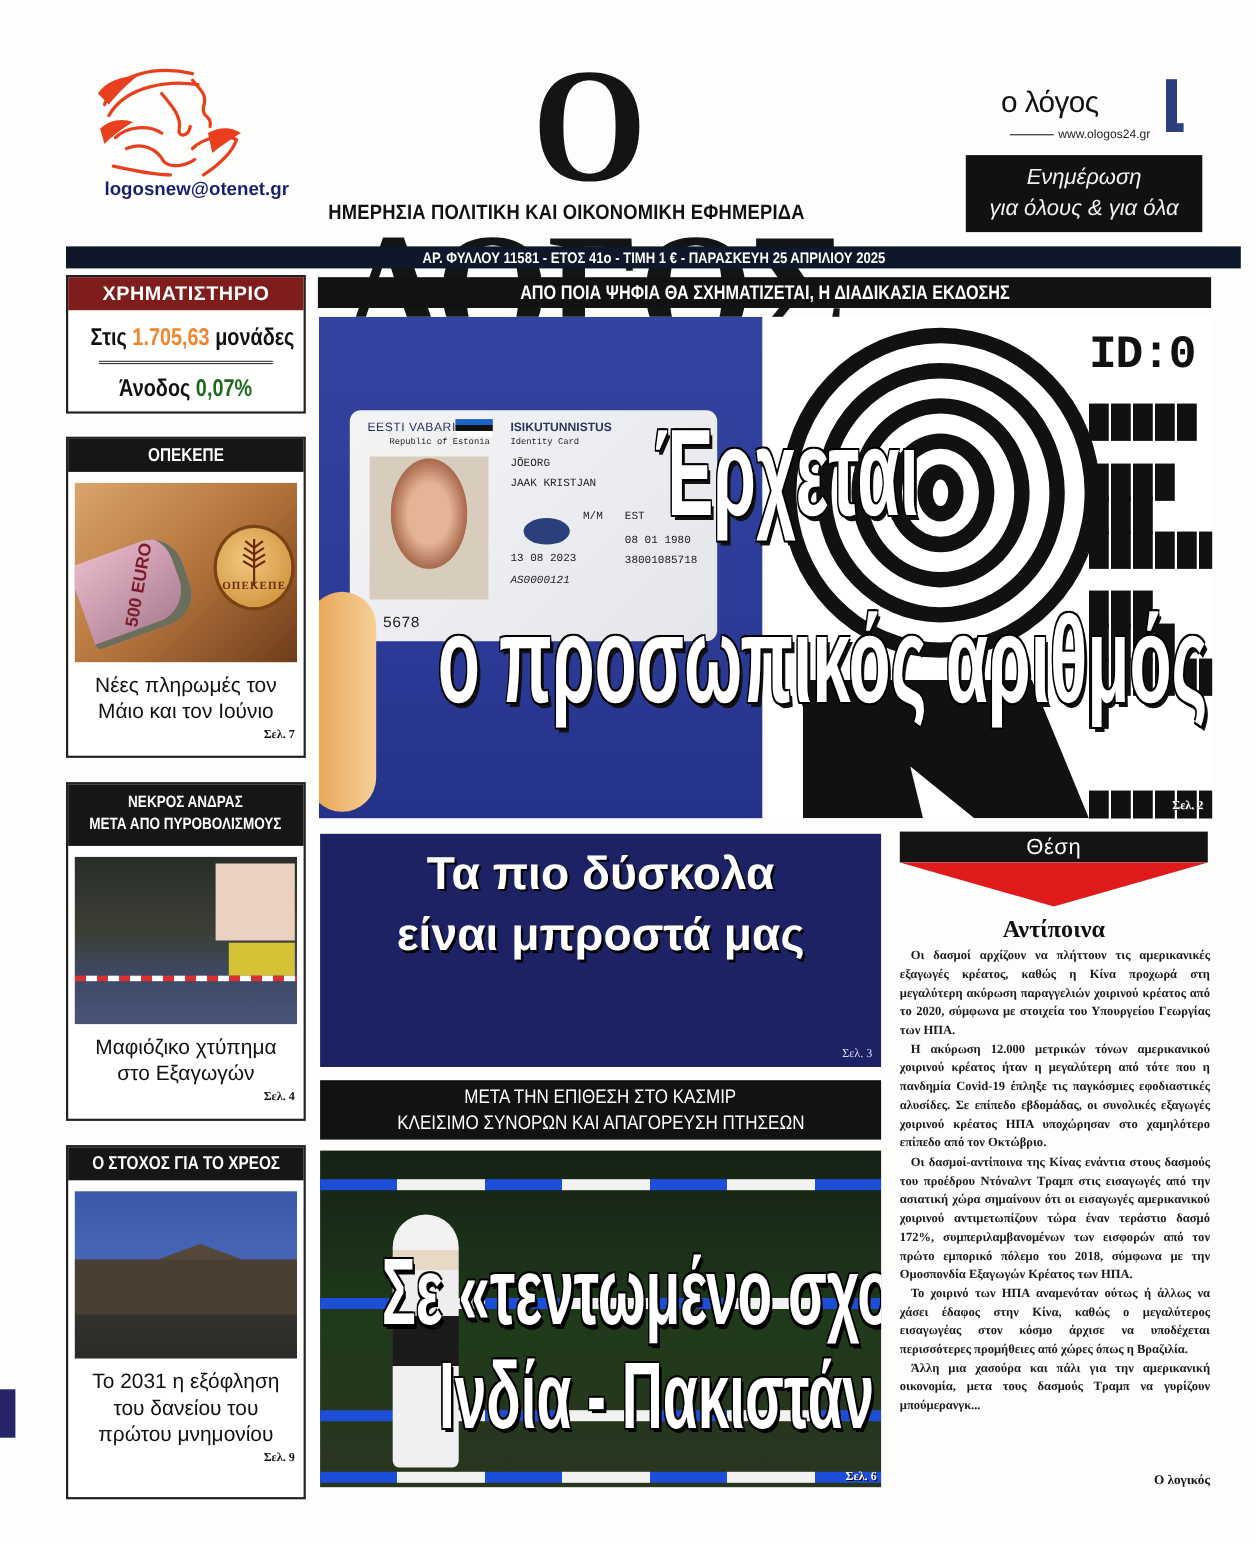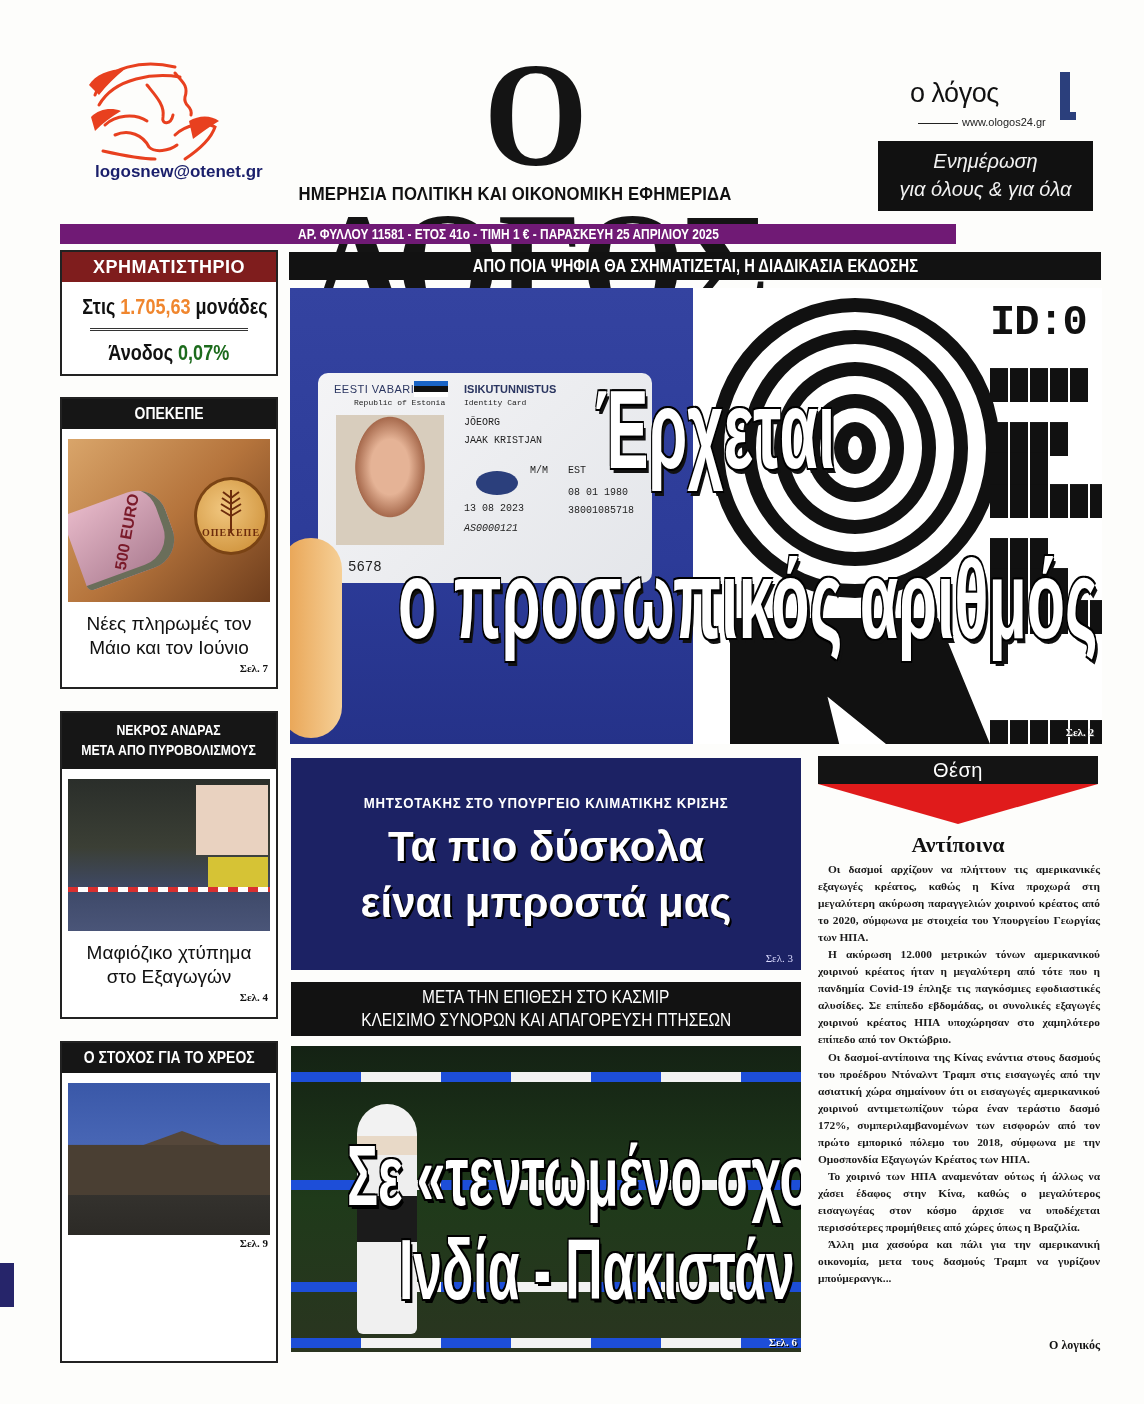--- a/index.html
+++ b/index.html
@@ -13,21 +13,21 @@
   .email { left: 95px; top: 162px; width: 160px; font-size: 17px; font-weight: bold; color: #1a1f6b; text-align: center; }
   .title { left: 285px; top: 40px; width: 500px; text-align: center; font-family: "Liberation Serif", serif; font-weight: bold; font-size: 148px; line-height: 150px; letter-spacing: -2px; transform: scaleX(0.9); transform-origin: center; color: #141414; }
   .subtitle { left: 295px; top: 183px; width: 500px; text-align: center; font-size: 19px; font-weight: bold; letter-spacing: 0.2px; color: #111; transform: scaleX(0.88); transform-origin: left center; white-space: nowrap; }
   .web-logo { left: 910px; top: 78px; width: 180px; }
   .web-logo .name { font-size: 27px; color: #111; letter-spacing: -0.5px; }
   .web-logo .mark { position: absolute; left: 150px; top: -6px; width: 16px; height: 48px; border-left: 10px solid #2b3f7c; border-bottom: 8px solid #2b3f7c; }
   .web-logo .url { position: absolute; left: 8px; top: 38px; font-size: 11px; color: #222; white-space: nowrap; }
   .web-logo .url::before { content: ""; display: inline-block; width: 40px; border-top: 1px solid #222; vertical-align: middle; margin-right: 4px; }
   .tagline { left: 878px; top: 141px; width: 215px; height: 70px; background: #111; color: #f2f2f2; text-align: center; font-style: italic; font-size: 20px; line-height: 28px; padding-top: 6px; }
 
-  .date-bar { left: 60px; top: 224px; width: 896px; height: 20px; background: #701a75; color: #fff; font-weight: bold; font-size: 14px; line-height: 20px; text-align: center; white-space: nowrap; }
+  .date-bar { left: 60px; top: 224px; width: 1068px; height: 20px; background: #0f172a; color: #fff; font-weight: bold; font-size: 14px; line-height: 20px; text-align: center; white-space: nowrap; }
   .date-bar span { display: inline-block; transform: scaleX(0.85); }
 
   
   .box { border: 2px solid #222; background: #fff; }
   .box-head { background: #161616; color: #fff; font-weight: bold; text-align: center; white-space: nowrap; }
   .box-head span { display: inline-block; transform: scaleX(0.82); }
 
   .stock { left: 60px; top: 250px; width: 218px; height: 126px; }
   .stock .box-head { background: #7f1d1d; height: 30px; line-height: 30px; font-size: 18px; letter-spacing: 0.5px; }
   .stock .line1 { text-align: center; font-weight: bold; font-size: 22px; margin-top: 12px; white-space: nowrap; }
@@ -224,20 +224,25 @@
     <div>στο Εξαγωγών</div>
   </div>
   <div class="page">Σελ. 4</div>
 </div>
 
 <div class="abs box side-card debt">
   <div class="box-head"><span>Ο ΣΤΟΧΟΣ ΓΙΑ ΤΟ ΧΡΕΟΣ</span></div>
   <div class="pic">
     <div class="pediment"></div>
     <div class="parliament"></div>
+  </div>
+  <div class="headline">
+    <div>Το 2031 η εξόφληση</div>
+    <div>του δανείου του</div>
+    <div>πρώτου μνημονίου</div>
   </div>
   <div class="page">Σελ. 9</div>
 </div>
 
 <div class="abs left-accent"></div>
 
 <div class="abs kicker-bar">
   <span>ΑΠΟ ΠΟΙΑ ΨΗΦΙΑ ΘΑ ΣΧΗΜΑΤΙΖΕΤΑΙ, Η ΔΙΑΔΙΚΑΣΙΑ ΕΚΔΟΣΗΣ</span>
 </div>
 
@@ -282,21 +287,20 @@
     <div class="row tight">██████ █</div>
     <div class="row" style="margin-top:60px">████████</div>
   </div>
 
   <div class="lead-title l1">Έρχεται</div>
   <div class="lead-title l2">ο προσωπικός αριθμός</div>
   <div class="lead-page">Σελ. 2</div>
 </div>
 
 <div class="abs climate">
-  <div class="kicker"><span>ΜΗΤΣΟΤΑΚΗΣ ΣΤΟ ΥΠΟΥΡΓΕΙΟ ΚΛΙΜΑΤΙΚΗΣ ΚΡΙΣΗΣ</span></div>
   <div class="head">
     <div>Τα πιο δύσκολα</div>
     <div>είναι μπροστά μας</div>
   </div>
   <div class="page">Σελ. 3</div>
 </div>
 
 <div class="abs kashmir-bar">
   <div><span>ΜΕΤΑ ΤΗΝ ΕΠΙΘΕΣΗ ΣΤΟ ΚΑΣΜΙΡ</span></div>
   <div><span>ΚΛΕΙΣΙΜΟ ΣΥΝΟΡΩΝ ΚΑΙ ΑΠΑΓΟΡΕΥΣΗ ΠΤΗΣΕΩΝ</span></div>

